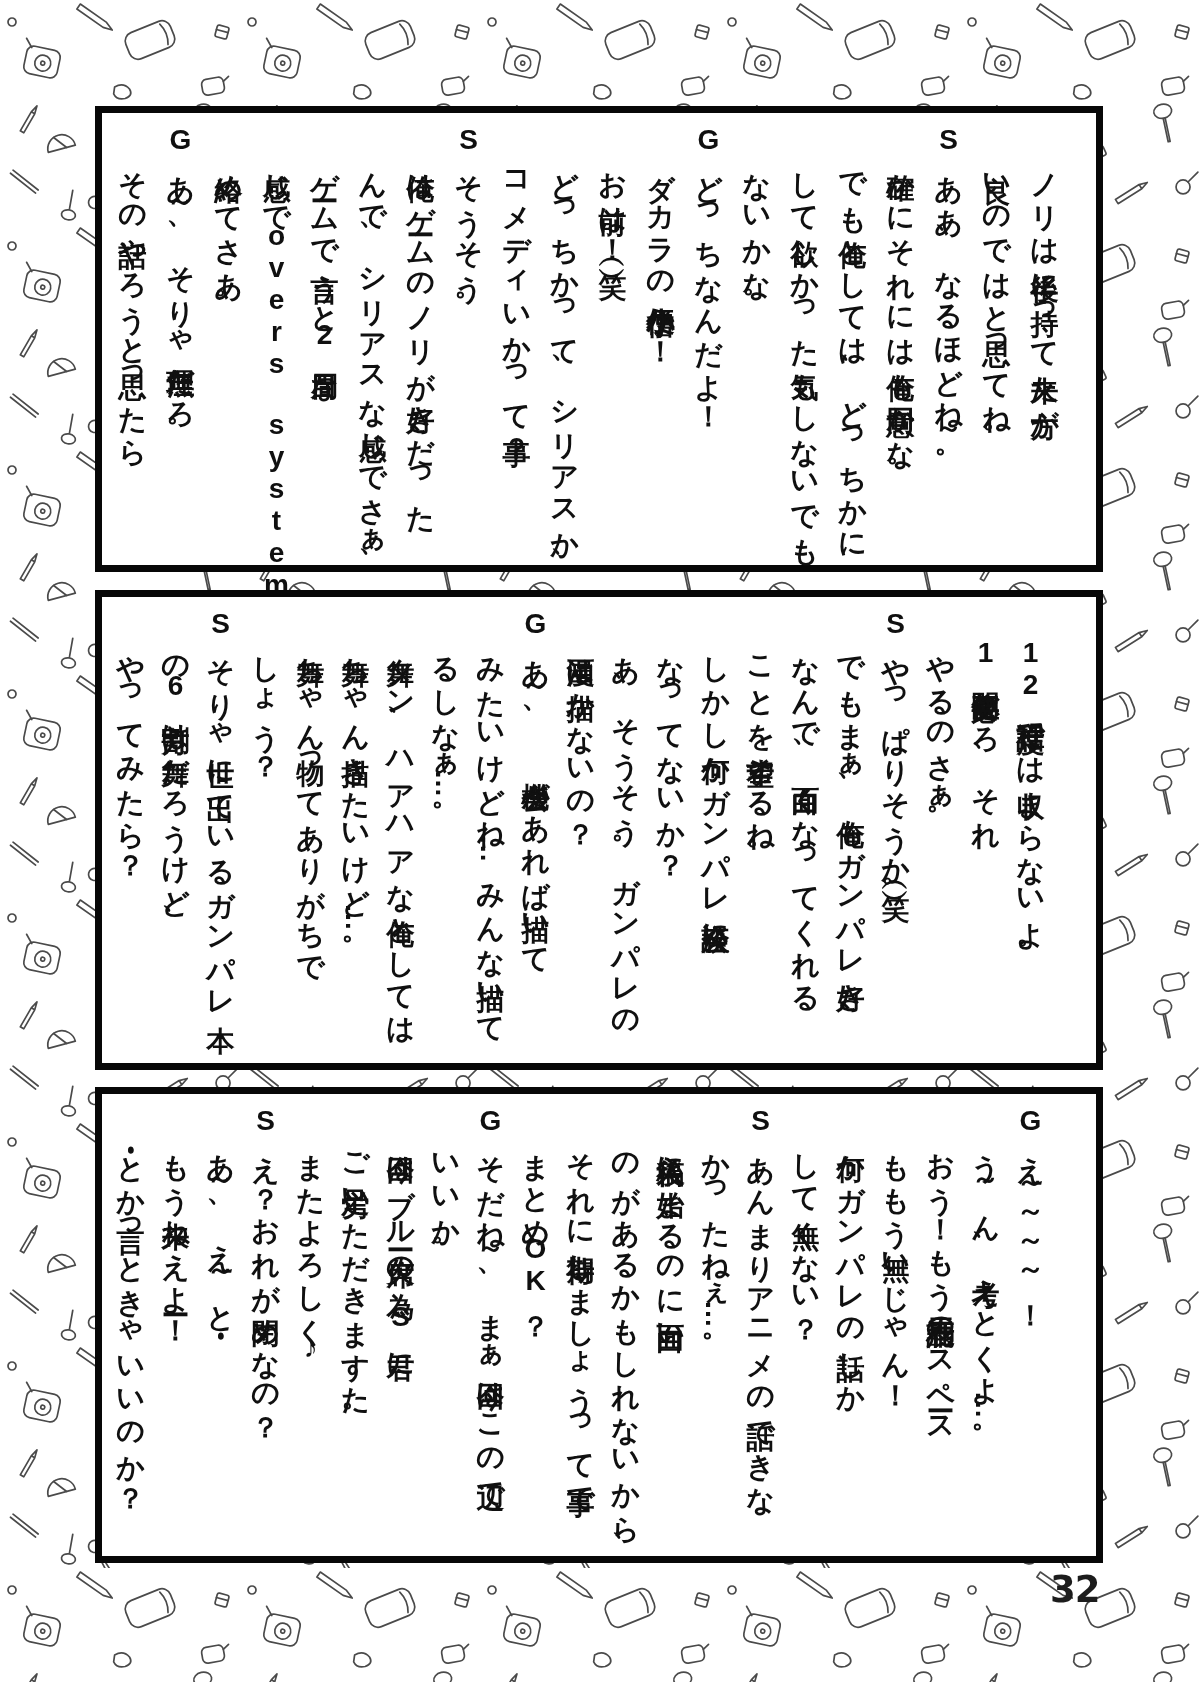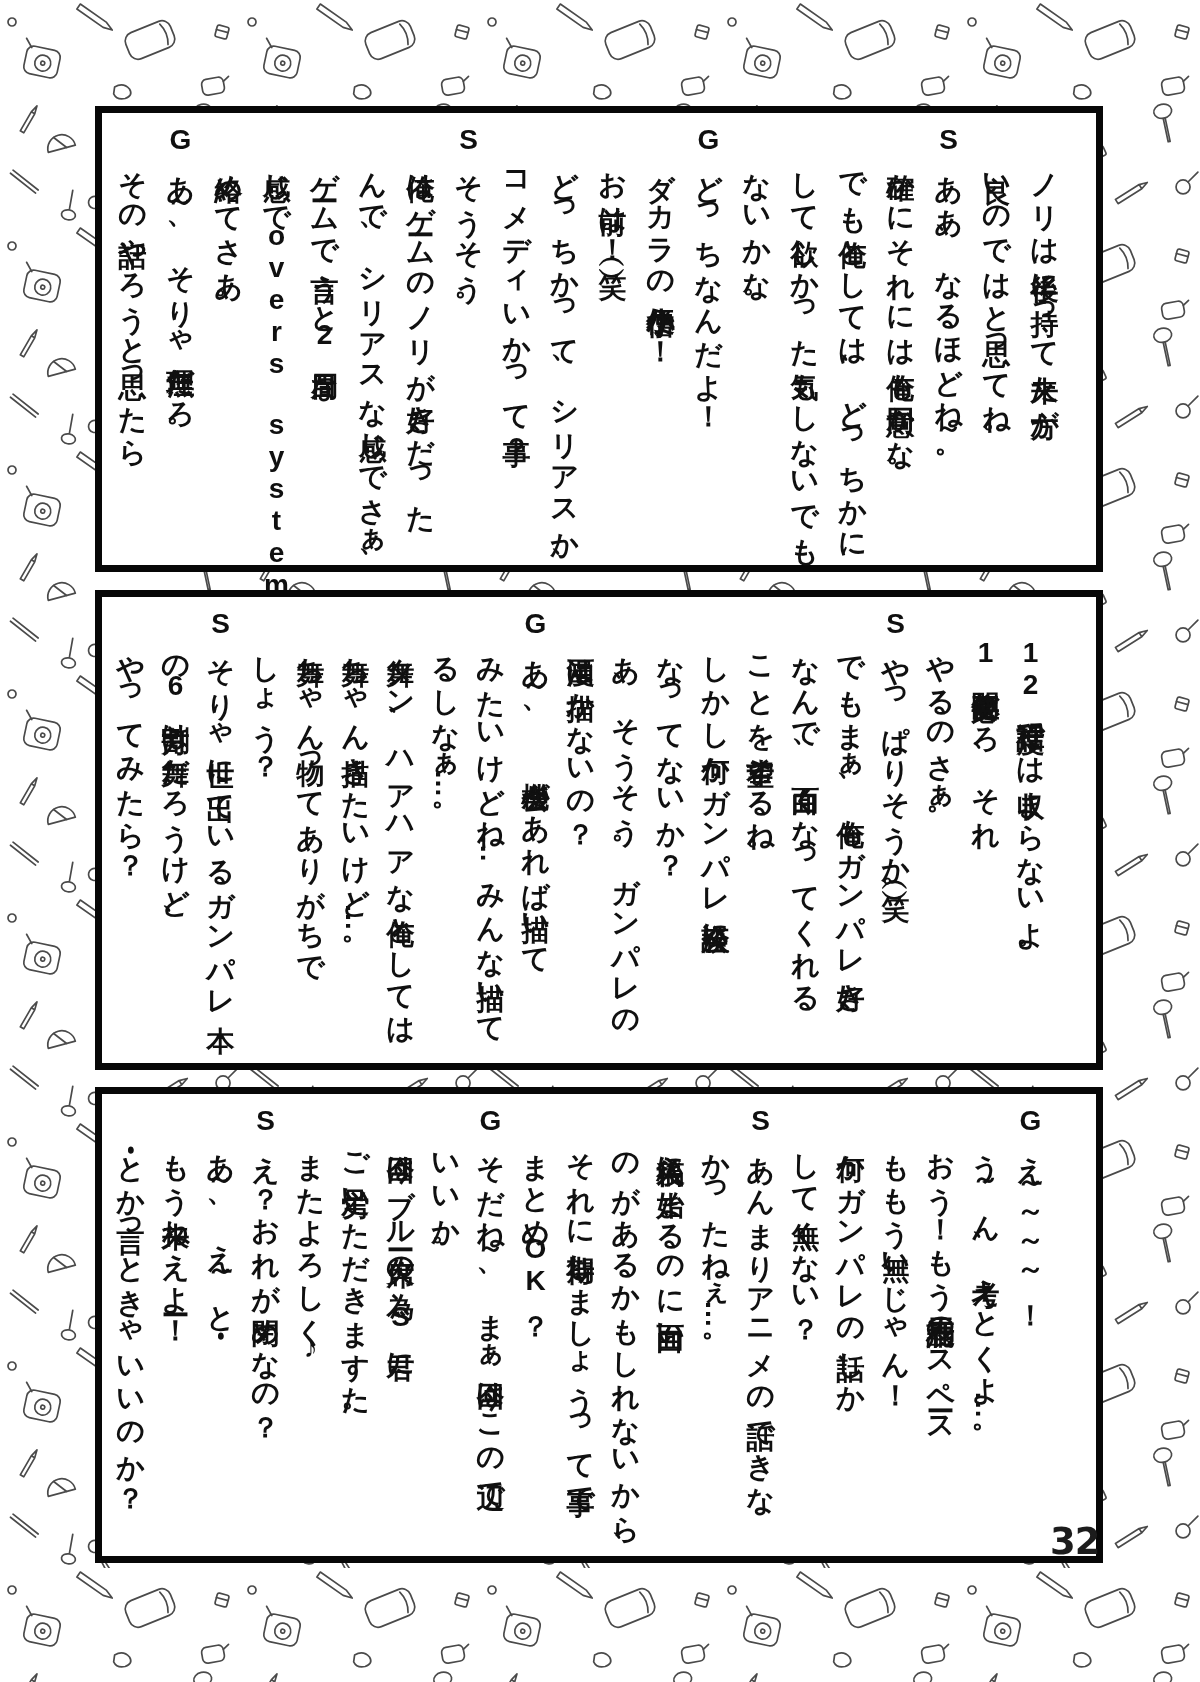--- a/index.html
+++ b/index.html
@@ -41,21 +41,21 @@
   .vline {
     white-space: nowrap;
     overflow: visible;
   }
   #panel-1 .vline { line-height: 48px; }
   #panel-2 .vline, #panel-3 .vline { line-height: 45px; }
   .u { text-orientation: upright; }
 
   .page-number {
     position: absolute;
-    left: 1050px; top: 1520px;
+    left: 1050px; top: 1568px;
     z-index: 1;
     font-family: "DejaVu Sans", "Liberation Sans", sans-serif;
     font-weight: 700;
     font-size: 37px;
     color: #1c1c1c;
     letter-spacing: -1px;
   }
 </style>
 </head>
 <body>

